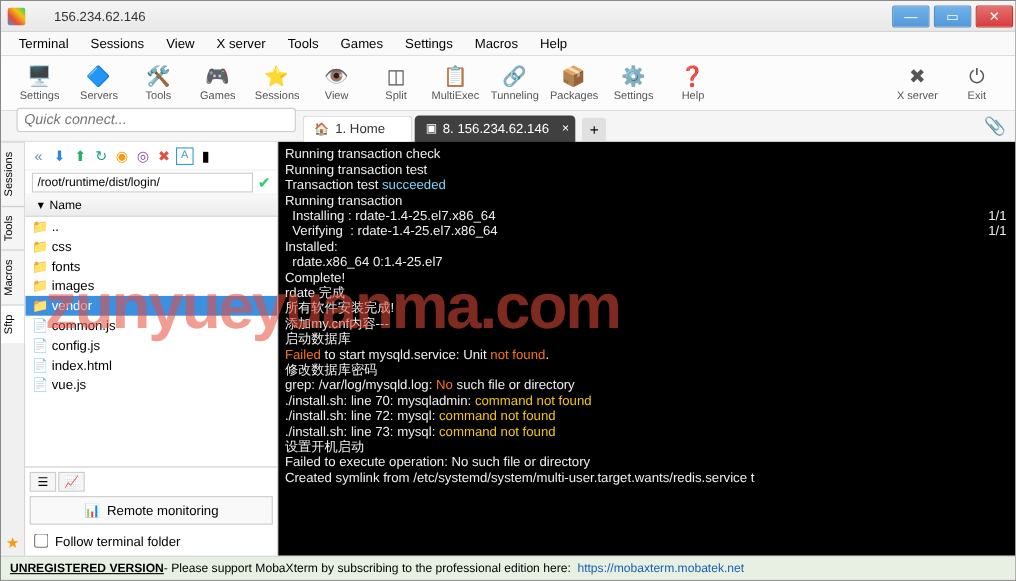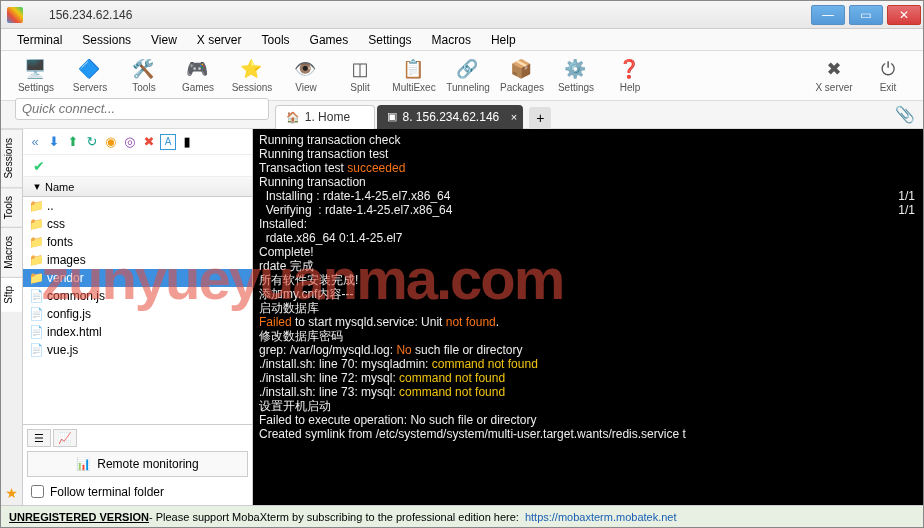--- a/index.html
+++ b/index.html
@@ -52,21 +52,21 @@
 .frow { height: 18px; display: flex; align-items: center; padding: 0 6px; cursor: pointer; }
 .frow.selected { background: #3d8fe0; color: #fff; }
 .frow .fico { width: 18px; font-size: 12px; }
 .sb-footer { border-top: 1px solid #ccc; padding: 4px; }
 .tree-btns { display: flex; gap: 2px; margin-bottom: 4px; }
 .tree-btns span { width: 24px; height: 18px; border: 1px solid #ccc; background: #f5f5f5; display: inline-flex; align-items: center; justify-content: center; font-size: 11px; cursor: pointer; }
 .monitor-btn { height: 26px; border: 1px solid #ccc; background: #f9f9f9; display: flex; align-items: center; justify-content: center; font-size: 12px; cursor: pointer; margin-bottom: 6px; }
 .follow { font-size: 12px; display: flex; align-items: flex-start; gap: 6px; padding: 2px 4px; }
 
 .terminal { flex: 1; background: #000; color: #ccc; font-family: "Consolas", monospace; font-size: 12px; padding: 4px 6px; line-height: 14px; white-space: pre-wrap; position: relative; overflow: hidden; }
-.terminal .g { color: #f97316; }
+.terminal .g { color: #7dd3fc; }
 .terminal .y { color: #f1c40f; }
 .terminal .r { color: #f97316; }
 .terminal .w { color: #eee; }
 .terminal .right { position: absolute; right: 8px; text-align: right; }
 
 .watermark { position: absolute; top: 244px; left: 40px; right: 20px; font-size: 58px; font-weight: bold; color: rgba(231, 76, 60, 0.55); letter-spacing: -2px; pointer-events: none; z-index: 50; font-family: Arial, sans-serif; }
 
 .statusbar { height: 22px; background: #e7f0e2; border-top: 1px solid #ccc; display: flex; align-items: center; padding: 0 8px; font-size: 11px; }
 .statusbar b { font-weight: bold; text-decoration: underline; }
 .statusbar a { color: #1a5fb4; margin-left: 6px; }
@@ -188,20 +188,21 @@
       <span style="color:#2e86de">⬇</span>
       <span style="color:#27ae60">⬆</span>
       <span style="color:#16a085">↻</span>
       <span style="color:#f39c12">◉</span>
       <span style="color:#8e44ad">◎</span>
       <span style="color:#e74c3c">✖</span>
       <span style="color:#3498db;border:1px solid #3498db;font-size:10px">A</span>
       <span>▮</span>
     </div>
     <div class="sb-path">
+      <input value="/root/runtime/dist/login/" style="">
       <span class="ok">✔</span>
     </div>
     <div class="sb-header">
       <span class="ico">▾</span>
       <span>Name</span>
     </div>
     <div class="filelist" id="filelist">
         <div class="frow">
           <span class="fico">📁</span>
           <span>..</span>

